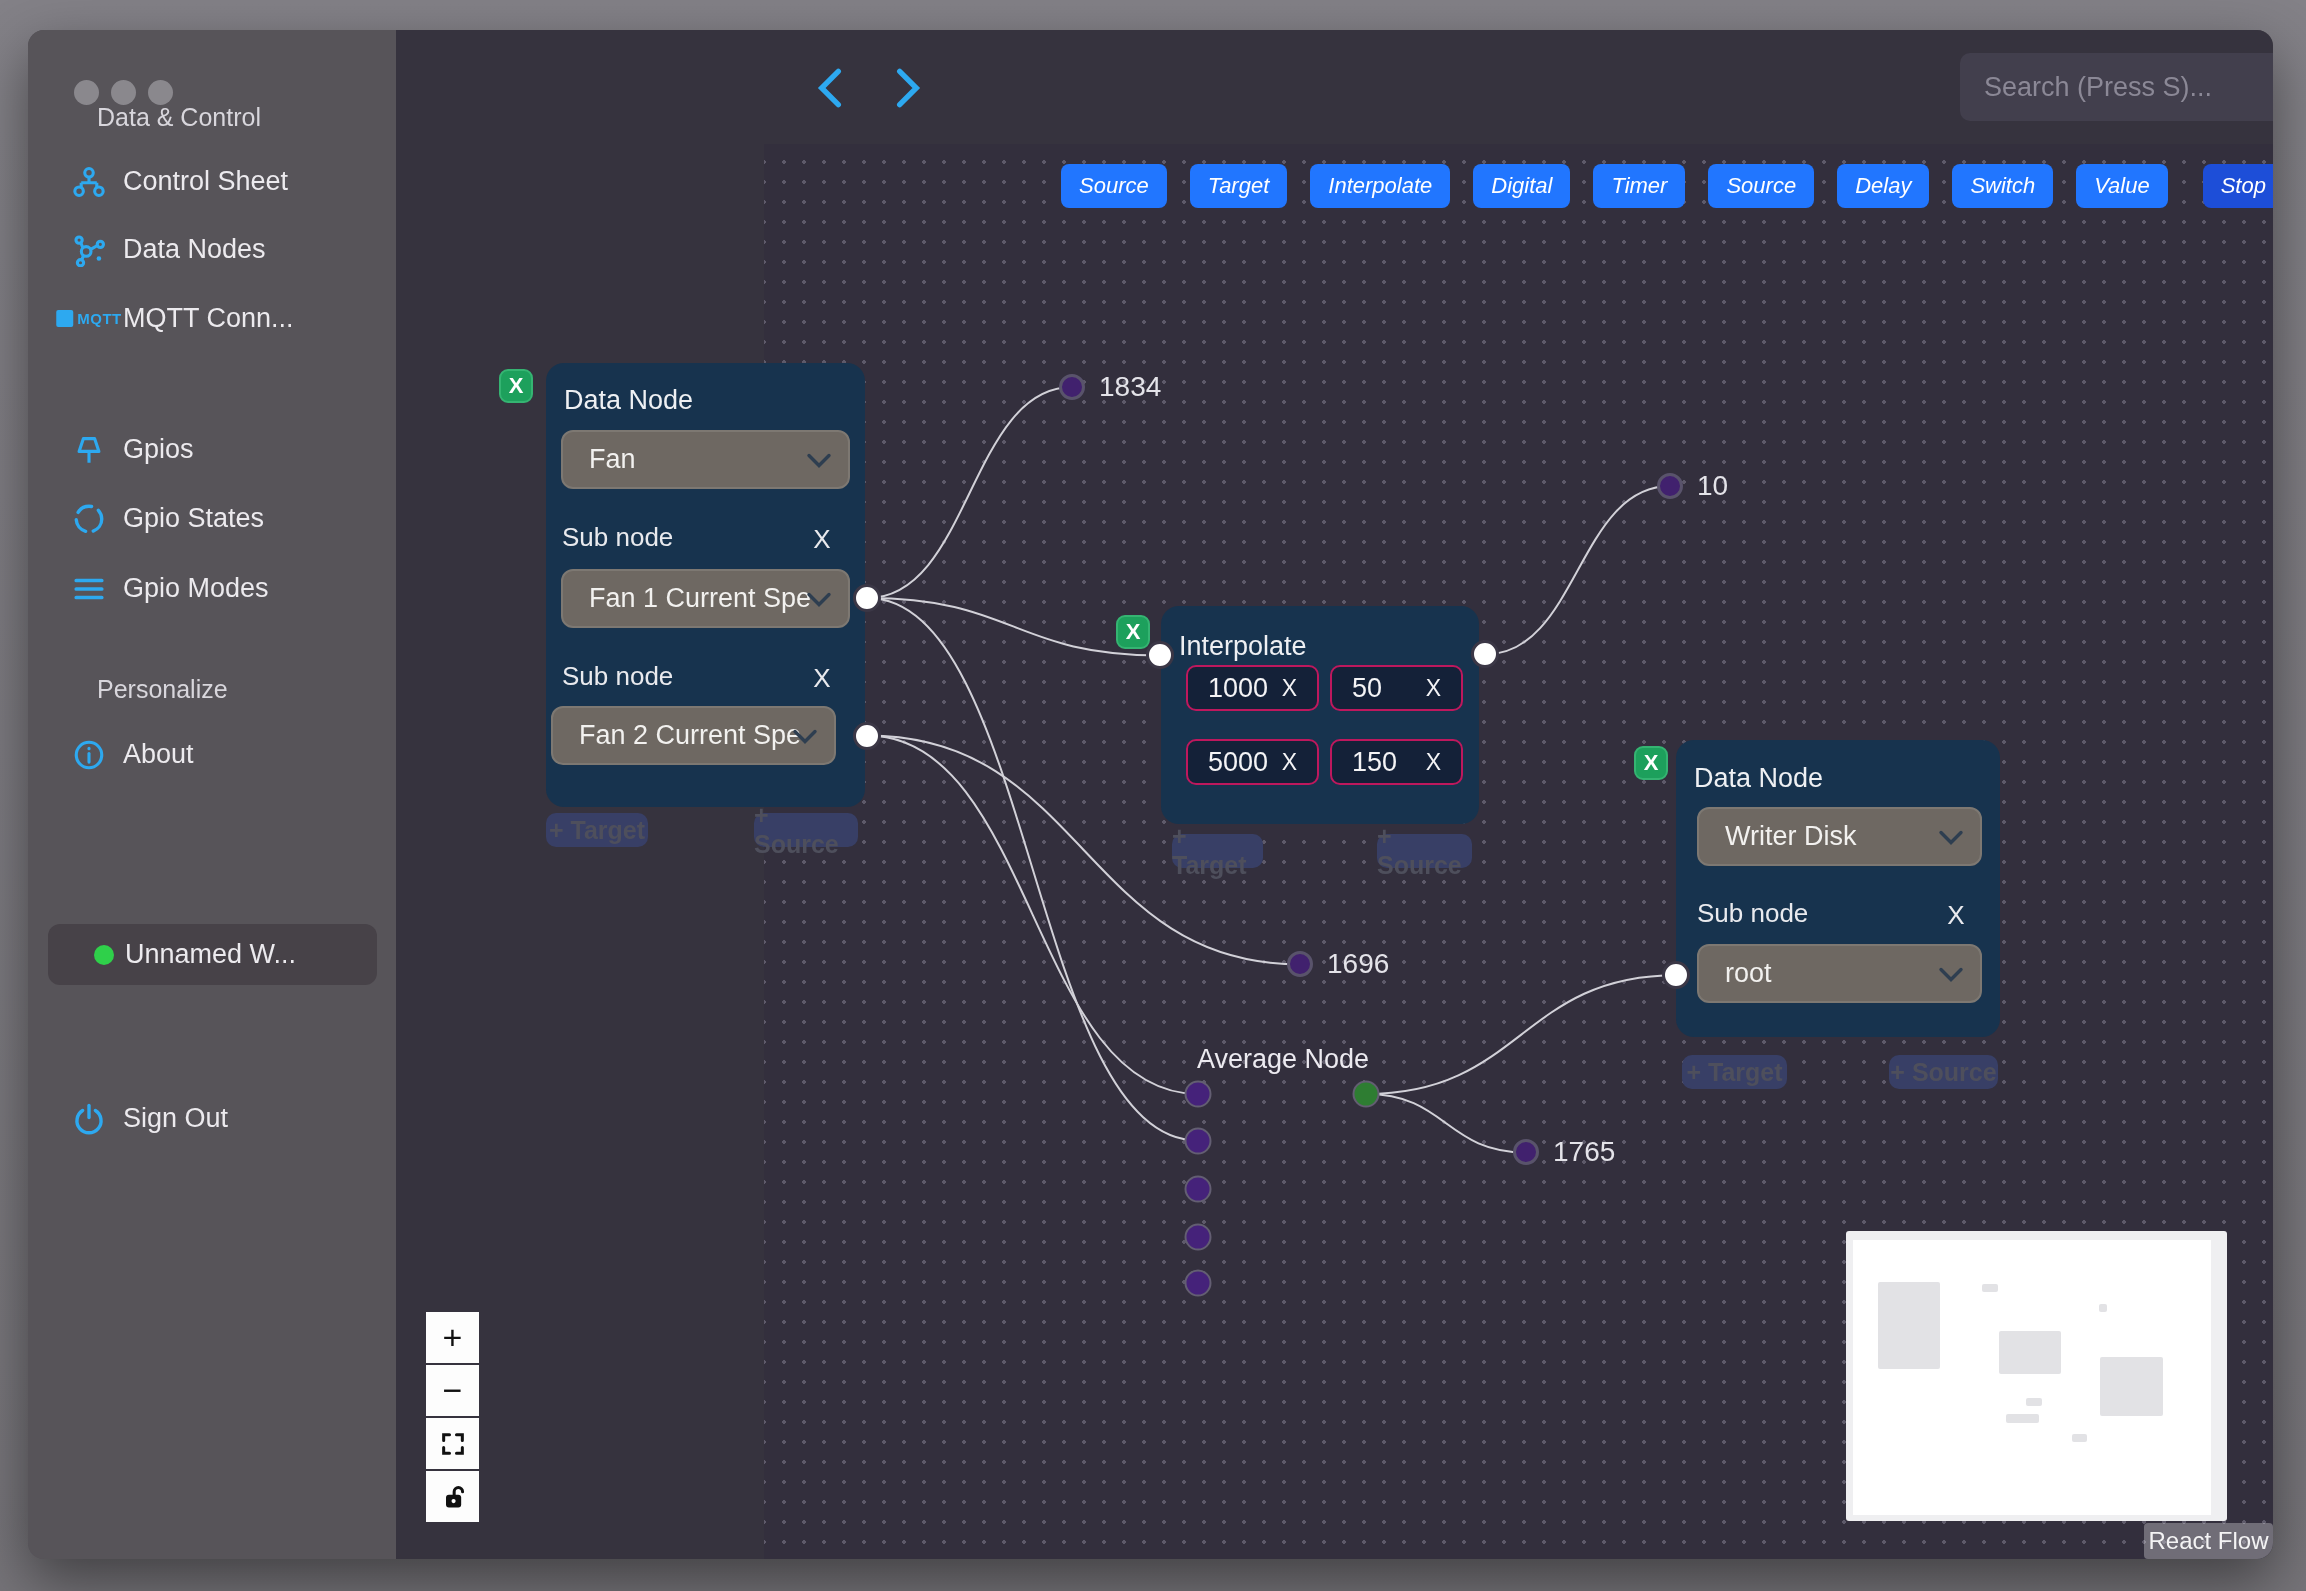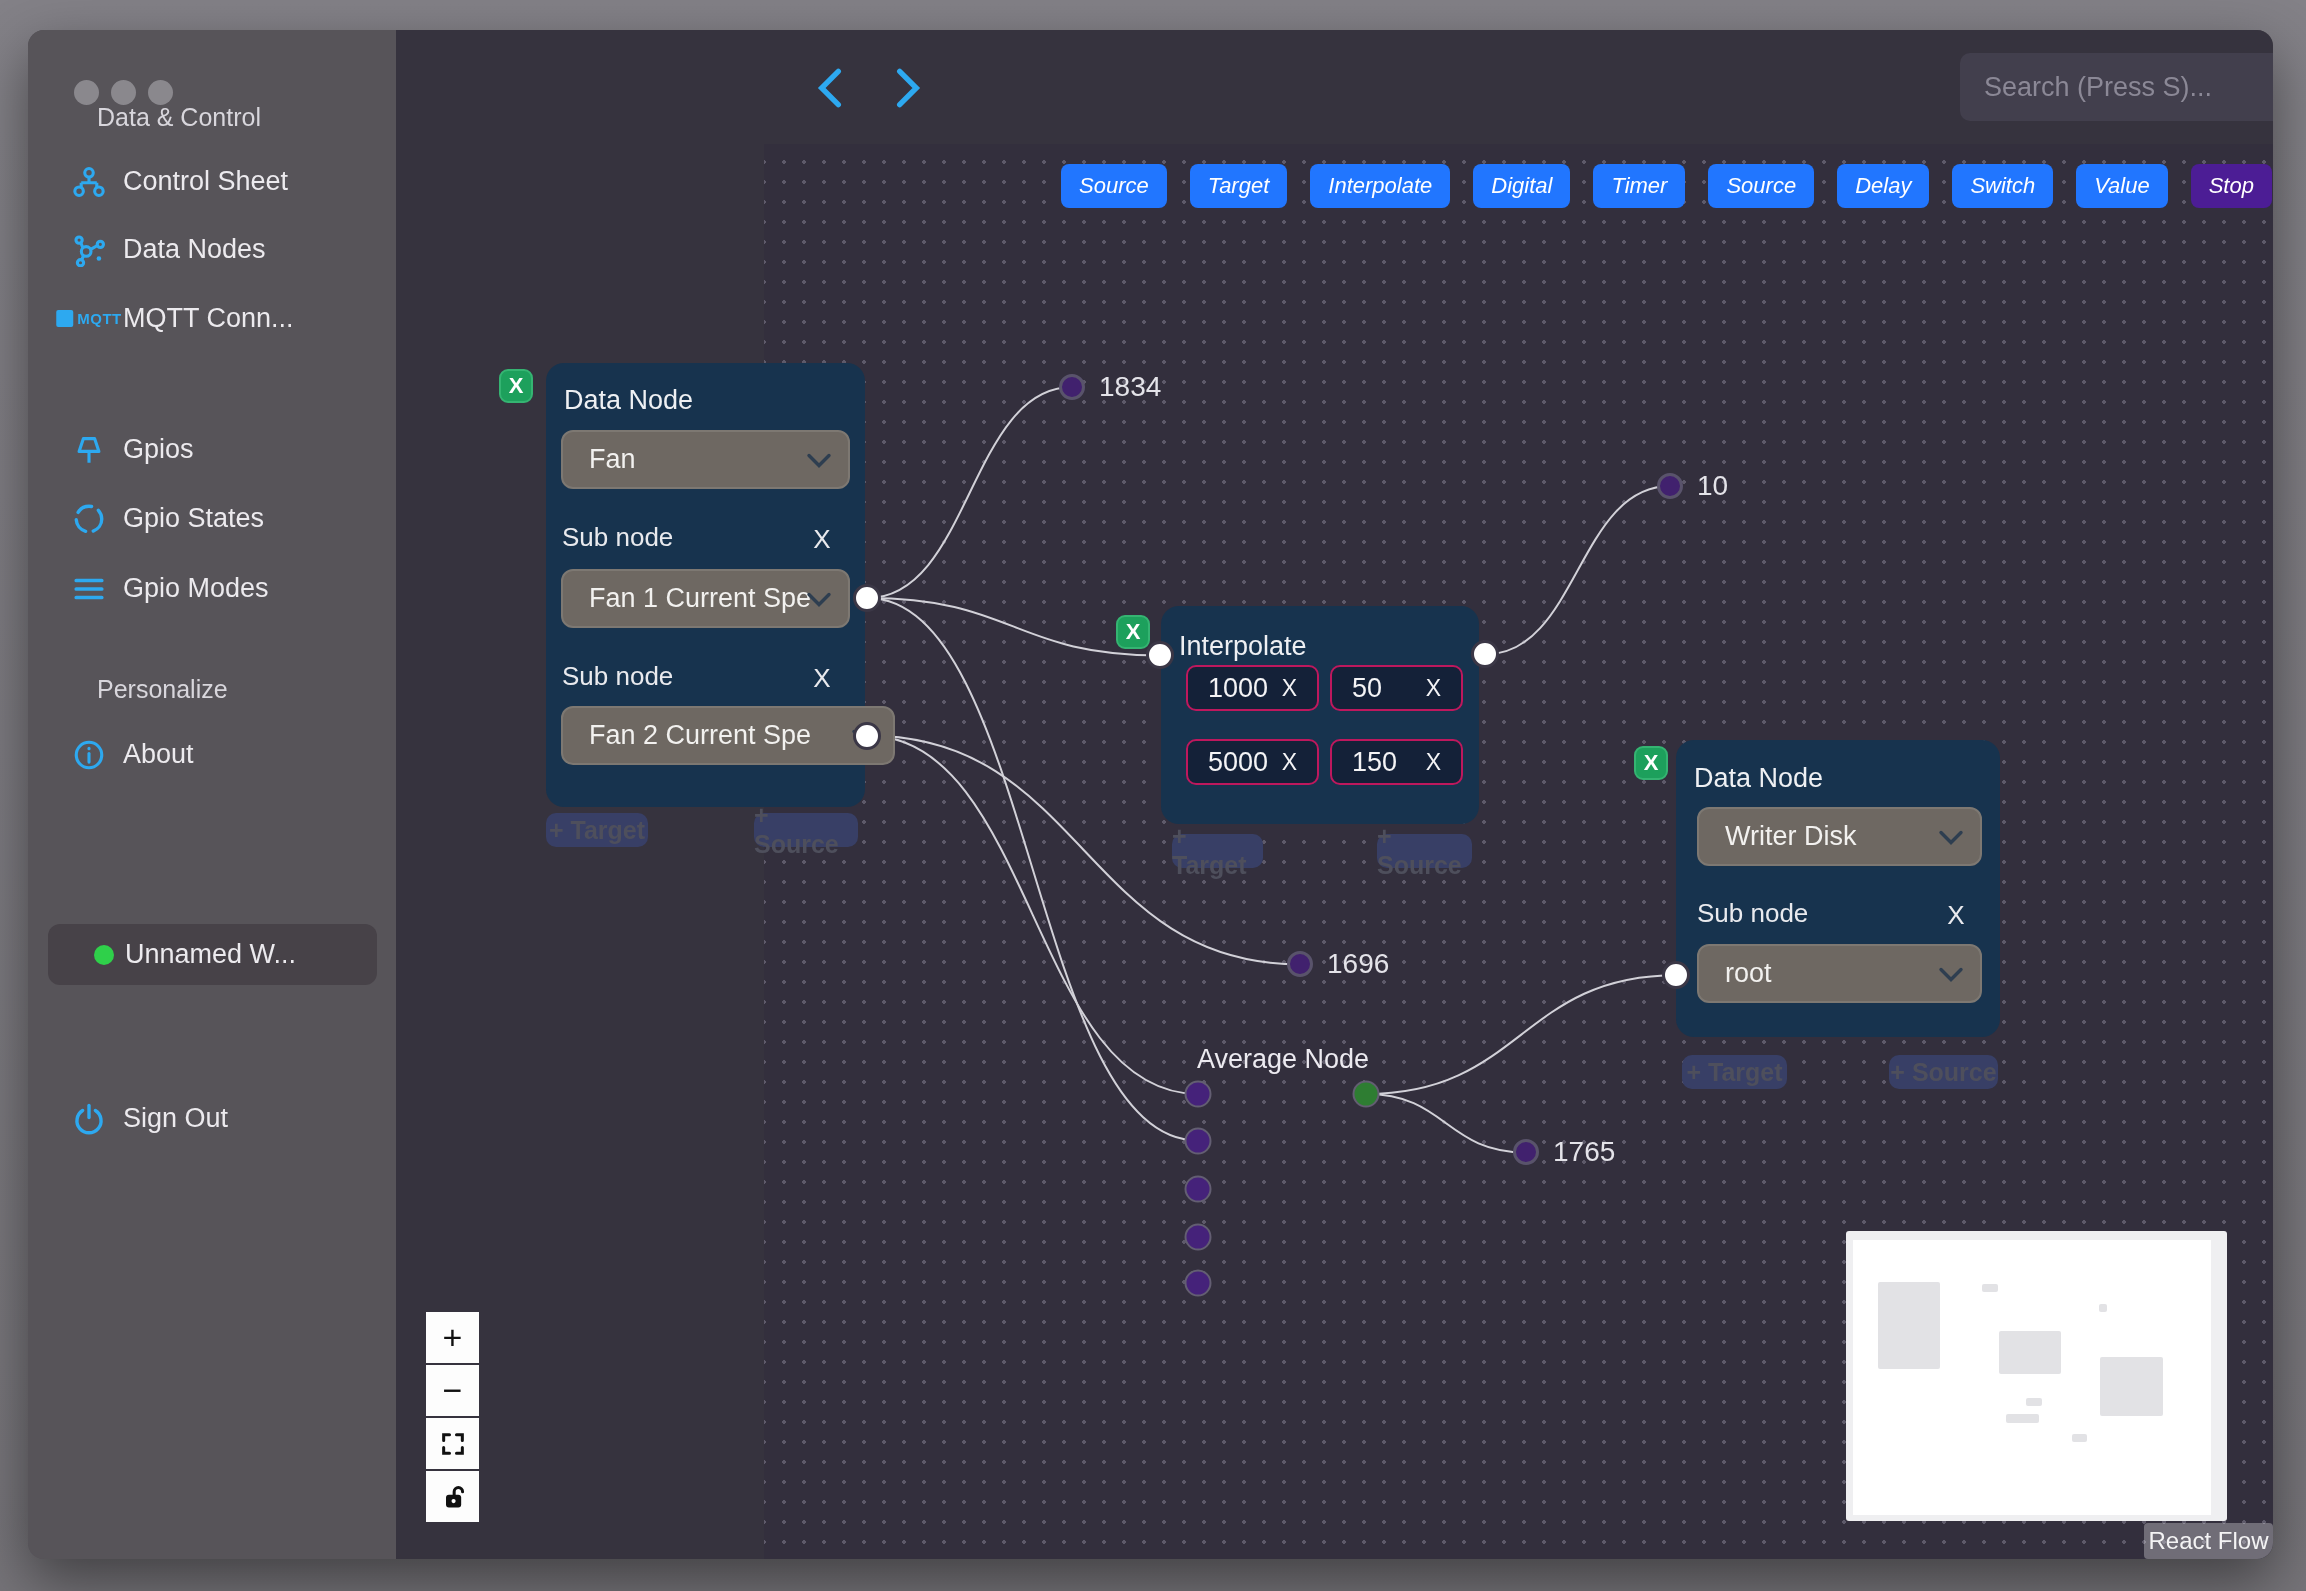--- a/index.html
+++ b/index.html
@@ -234,21 +234,21 @@
     <div class="palette" id="palette">
         <div class="pal-btn" style="background: rgb(33, 118, 255);">Source</div>
         <div class="pal-btn" style="background: rgb(33, 118, 255);">Target</div>
         <div class="pal-btn" style="background: rgb(33, 118, 255);">Interpolate</div>
         <div class="pal-btn" style="background: rgb(33, 118, 255);">Digital</div>
         <div class="pal-btn" style="background: rgb(33, 118, 255);">Timer</div>
         <div class="pal-btn" style="background: rgb(33, 118, 255);">Source</div>
         <div class="pal-btn" style="background: rgb(33, 118, 255);">Delay</div>
         <div class="pal-btn" style="background: rgb(33, 118, 255);">Switch</div>
         <div class="pal-btn" style="background: rgb(33, 118, 255);">Value</div>
-        <div class="pal-btn" style="background: #4c1d95;">Stop</div>
+        <div class="pal-btn" style="background: #1d4ed8; margin-left: 12px;">Stop</div>
       </div>
 
     <div class="fnode" style="left:546px; top:363px; width:319px; height:444px">
       <div class="ntitle" style="top:22px">Data Node</div>
       <div class="nselect" style="left:15px; top:67px; width:289px; height:59px">
         <span>Fan</span>
         <span class="chev">
           <svg width="26" height="16" viewBox="0 0 26 16" fill="none" stroke="#2e3e50" stroke-width="3.4" stroke-linecap="round">
               <path d="M3 3 L13 13 L23 3"></path>
             </svg>
@@ -259,21 +259,21 @@
       <div class="nselect" style="left:15px; top:206px; width:289px; height:59px">
         <span>Fan 1 Current Spe</span>
         <span class="chev">
           <svg width="26" height="16" viewBox="0 0 26 16" fill="none" stroke="#2e3e50" stroke-width="3.4" stroke-linecap="round">
               <path d="M3 3 L13 13 L23 3"></path>
             </svg>
         </span>
       </div>
       <div class="sublabel" style="left:16px; top:313px">Sub node</div>
       <div class="subx" style="left:276px; top:315px">X</div>
-      <div class="nselect" style="left:15px; top:343px; width:334px; height:59px">
+      <div class="nselect" style="left:5px; top:343px; width:285px; height:59px">
         <span>Fan 2 Current Spe</span>
         <span class="chev">
           <svg width="26" height="16" viewBox="0 0 26 16" fill="none" stroke="#2e3e50" stroke-width="3.4" stroke-linecap="round">
               <path d="M3 3 L13 13 L23 3"></path>
             </svg>
         </span>
       </div>
     </div>
     <div class="delx" style="left:499px; top:369px">X</div>
     <div class="chip" style="left:546px; top:813px; width:102px">+ Target</div>

